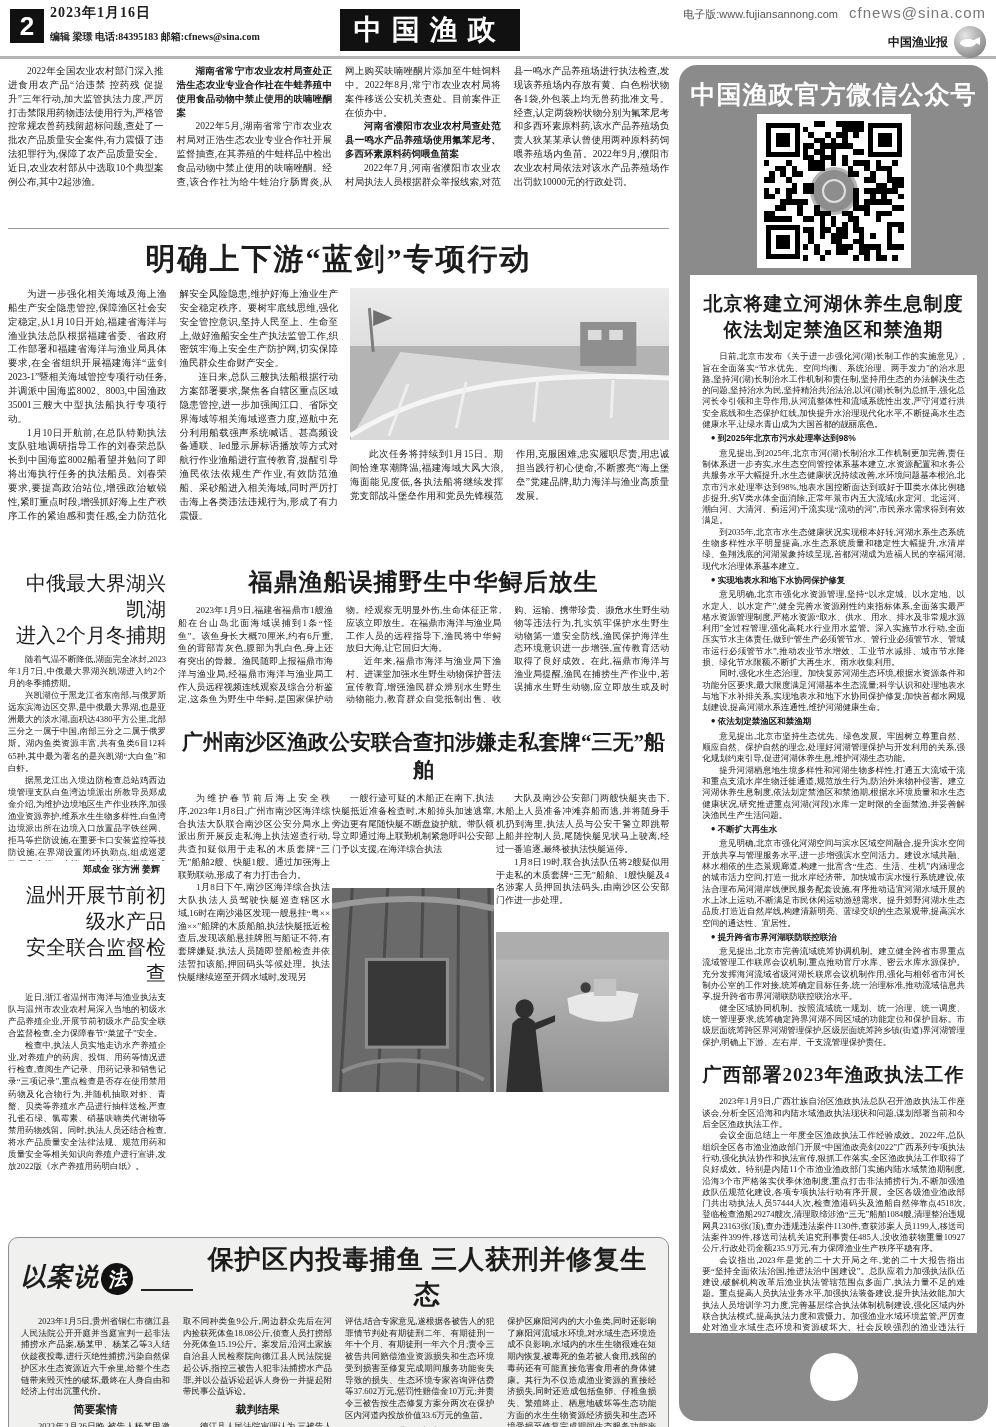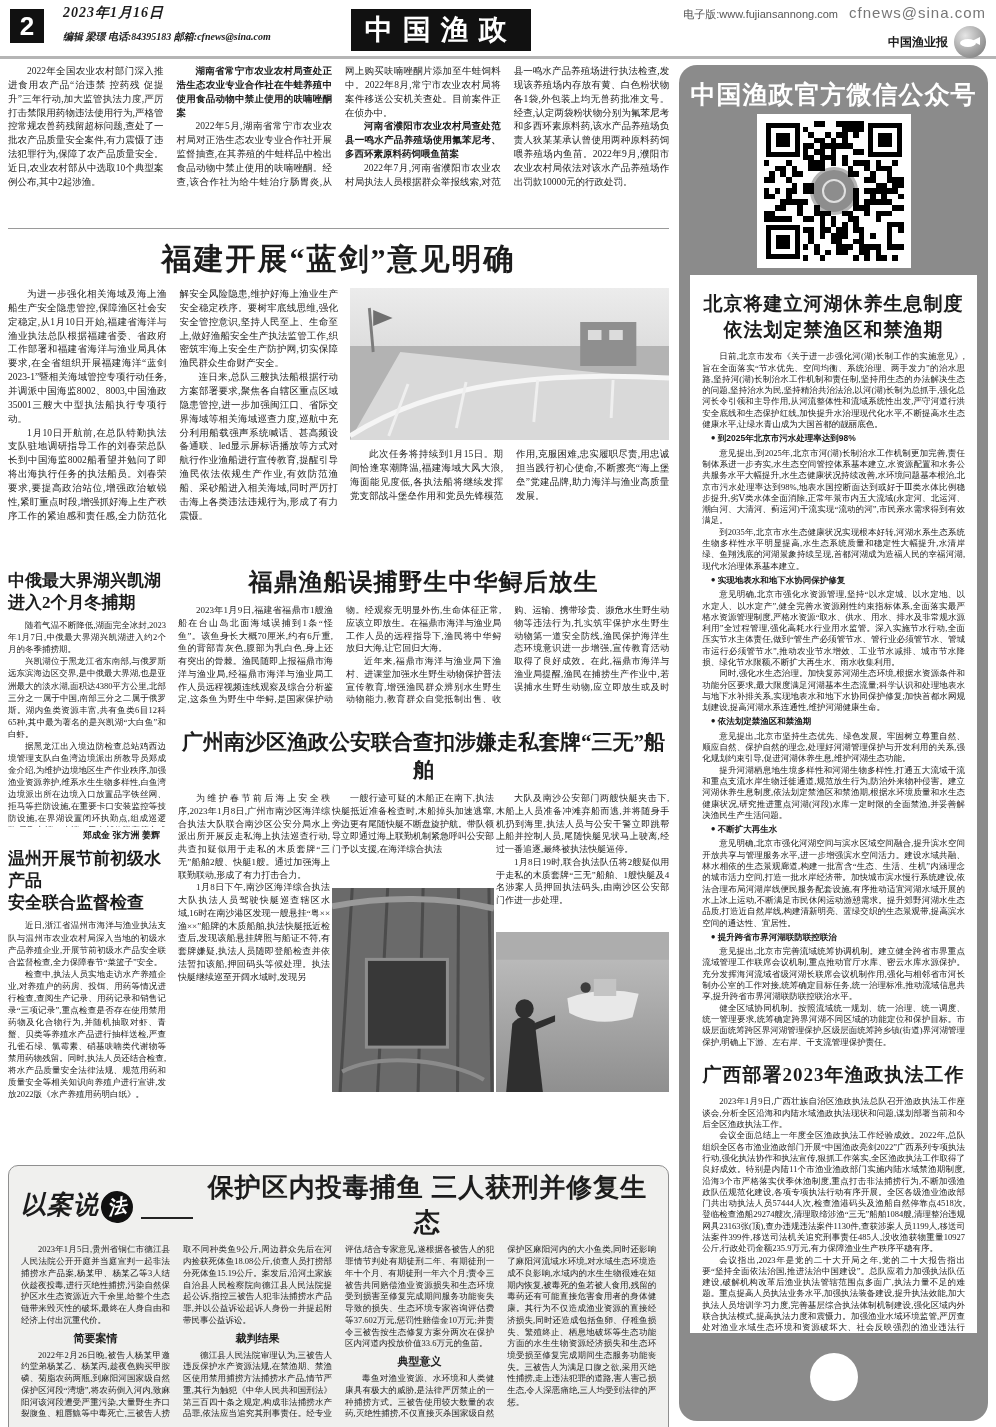--- a/index.html
+++ b/index.html
@@ -2,21 +2,21 @@
 <html><head>
 <meta charset="utf-8">
 <style>
   html,body{margin:0;padding:0;background:#d8d8d8;}
   .page{width:996px;height:1427px;background:#fff;position:relative;overflow:hidden;
         font-family:"Liberation Serif","DejaVu Serif",serif;color:#1c1c1c;margin:0 auto;}
   
   .hdr{height:52px;padding:4px 10px 0 8px;display:flex;align-items:flex-start;border-bottom:3px solid #b5b5b5;}
   .pagenum{width:38px;height:38px;background:#111;color:#fff;text-align:center;
            font:bold 26px/38px "Liberation Sans",sans-serif;box-shadow:inset 0 0 0 2px #fff;margin-top:3px;}
-  .hdr-meta{margin-left:17px;font-style:italic;}
+  .hdr-meta{margin-left:4px;}
   .date{font-size:14px;font-weight:bold;letter-spacing:1px;}
   .editor{font-size:10px;margin-top:8px;font-weight:bold;color:#222;}
   .masthead{margin-left:80px;margin-top:8px;background:#111;color:#fff;padding:0 14px;
             font:900 28px/36px "Liberation Sans",sans-serif;letter-spacing:10px;
             box-shadow:0 -3px 0 #111,0 3px 0 #111;}
   .hdr-right{margin-left:auto;text-align:right;font-family:"Liberation Sans",sans-serif;}
   .ee{font-size:11px;color:#555;}
   .ee .email{font-size:15px;color:#777;letter-spacing:1px;margin-left:8px;}
   .paper{display:flex;align-items:center;justify-content:flex-end;gap:6px;margin-top:4px;}
   .paper-name{font-size:12px;font-weight:bold;}
@@ -44,21 +44,21 @@
   .bs-grid{display:flex;gap:12px;}
   .bs-text{width:330px;height:266px;column-count:2;column-gap:13px;font-size:9.5px;line-height:1.46;overflow:hidden;}
   .bs-right{flex:1;}
   .photo{background:#cfcfcf;overflow:hidden;}
   .photo svg{display:block;width:100%;height:100%;}
   .photo-ship{height:152px;}
   .bs-caption{margin-top:8px;height:104px;column-count:2;column-gap:13px;font-size:9.5px;line-height:1.46;overflow:hidden;}
   
   .band{display:flex;gap:12px;margin-top:10px;}
   .band-left{width:158px;}
-  .band-left h3{font-size:17px;font-weight:bold;text-align:left;margin:6px 0 5px;line-height:1.3;}
+  .band-left h3{font-size:20px;font-weight:normal;text-align:right;margin:6px 0 5px;line-height:1.3;}
   .band-left h3 span{display:block;}
   .band-left .body{font-size:8.5px;line-height:1.42;overflow:hidden;}
   .xk-body{height:208px;}
   .wz-body{height:236px;}
   .band-right{flex:1;}
   .fuding h3{font-size:24px;font-weight:bold;text-align:center;margin:2px 0 6px;letter-spacing:1px;}
   .fuding .body{height:114px;column-count:3;column-gap:13px;font-size:9px;line-height:1.42;overflow:hidden;}
   .nansha h3{font-size:21px;font-weight:bold;text-align:center;margin:10px 0 8px;}
   .ns-grid{display:flex;gap:2px;height:300px;overflow:hidden;}
   .nsc1{width:152px;font-size:9px;line-height:1.42;overflow:hidden;}
@@ -133,21 +133,21 @@
 
         <p>2022年全国农业农村部门深入推进食用农产品“治违禁 控药残 促提升”三年行动,加大监管执法力度,严厉打击禁限用药物违法使用行为,严格管控常规农兽药残留超标问题,查处了一批农产品质量安全案件,有力震慑了违法犯罪行为,保障了农产品质量安全。近日,农业农村部从中选取10个典型案例公布,其中2起涉渔。</p>
             <p class="lead-bold">湖南省常宁市农业农村局查处正浩生态农业专业合作社在牛蛙养殖中使用食品动物中禁止使用的呋喃唑酮案</p>
             <p>2022年5月,湖南省常宁市农业农村局对正浩生态农业专业合作社开展监督抽查,在其养殖的牛蛙样品中检出食品动物中禁止使用的呋喃唑酮。经查,该合作社为给牛蛙治疗肠胃炎,从网上购买呋喃唑酮片添加至牛蛙饲料中。2022年8月,常宁市农业农村局将案件移送公安机关查处。目前案件正在侦办中。</p>
             <p class="lead-bold">河南省濮阳市农业农村局查处范县一鸣水产品养殖场使用氟苯尼考、多西环素原料药饲喂鱼苗案</p>
             <p>2022年7月,河南省濮阳市农业农村局执法人员根据群众举报线索,对范县一鸣水产品养殖场进行执法检查,发现该养殖场内存放有黄、白色粉状物各1袋,外包装上均无兽药批准文号。经查,认定两袋粉状物分别为氟苯尼考和多西环素原料药,该水产品养殖场负责人狄某某承认曾使用两种原料药饲喂养殖场内鱼苗。2022年9月,濮阳市农业农村局依法对该水产品养殖场作出罚款10000元的行政处罚。</p>
           </div>
       </section>
 
       <section class="bluesword">
-        <h2>福建开展“蓝剑”意见明确</h2>
+        <h2>明确上下游“蓝剑”专项行动</h2>
         <div class="bs-grid">
           <div class="body bs-text">
 
           <p>为进一步强化相关海域及海上渔船生产安全隐患管控,保障渔区社会安定稳定,从1月10日开始,福建省海洋与渔业执法总队根据福建省委、省政府工作部署和福建省海洋与渔业局具体要求,在全省组织开展福建海洋“蓝剑2023-1”暨相关海域管控专项行动任务,并调派中国海监8002、8003,中国渔政35001三艘大中型执法船执行专项行动。</p>
               <p>1月10日开航前,在总队特勤执法支队驻地调研指导工作的刘春荣总队长到中国海监8002船看望并勉问了即将出海执行任务的执法船员。刘春荣要求,要提高政治站位,增强政治敏锐性,紧盯重点时段,增强抓好海上生产秩序工作的紧迫感和责任感,全力防范化解安全风险隐患,维护好海上渔业生产安全稳定秩序。要树牢底线思维,强化安全管控意识,坚持人民至上、生命至上,做好渔船安全生产执法监管工作,织密筑牢海上安全生产防护网,切实保障渔民群众生命财产安全。</p>
               <p>连日来,总队三艘执法船根据行动方案部署要求,聚焦各自辖区重点区域隐患管控,进一步加强闽江口、省际交界海域等相关海域巡查力度,巡航中充分利用船载强声系统喊话、甚高频设备通联、led显示屏标语播放等方式对航行作业渔船进行宣传教育,提醒引导渔民依法依规生产作业,有效防范渔船、采砂船进入相关海域,同时严厉打击海上各类违法违规行为,形成了有力震慑。</p>
             </div>
           <div class="bs-right">
             <div class="photo photo-ship">
               <svg viewBox="0 0 330 152" preserveAspectRatio="none" aria-hidden="true">

